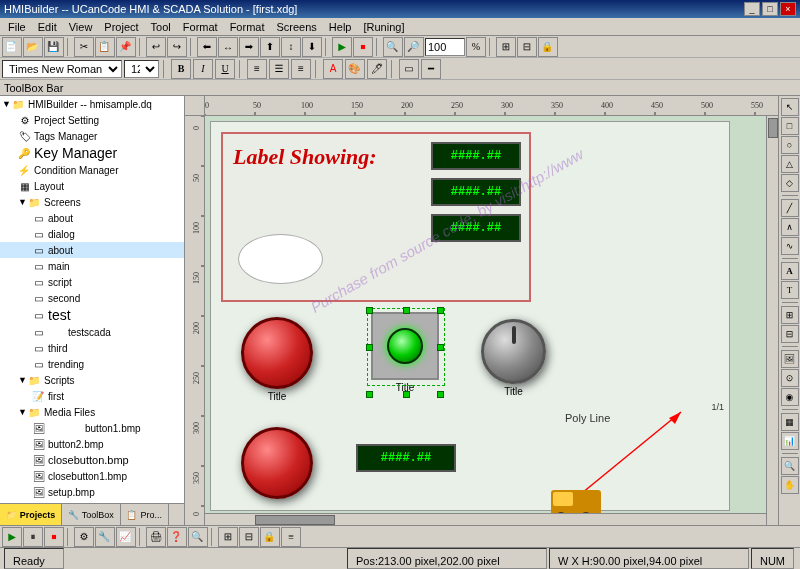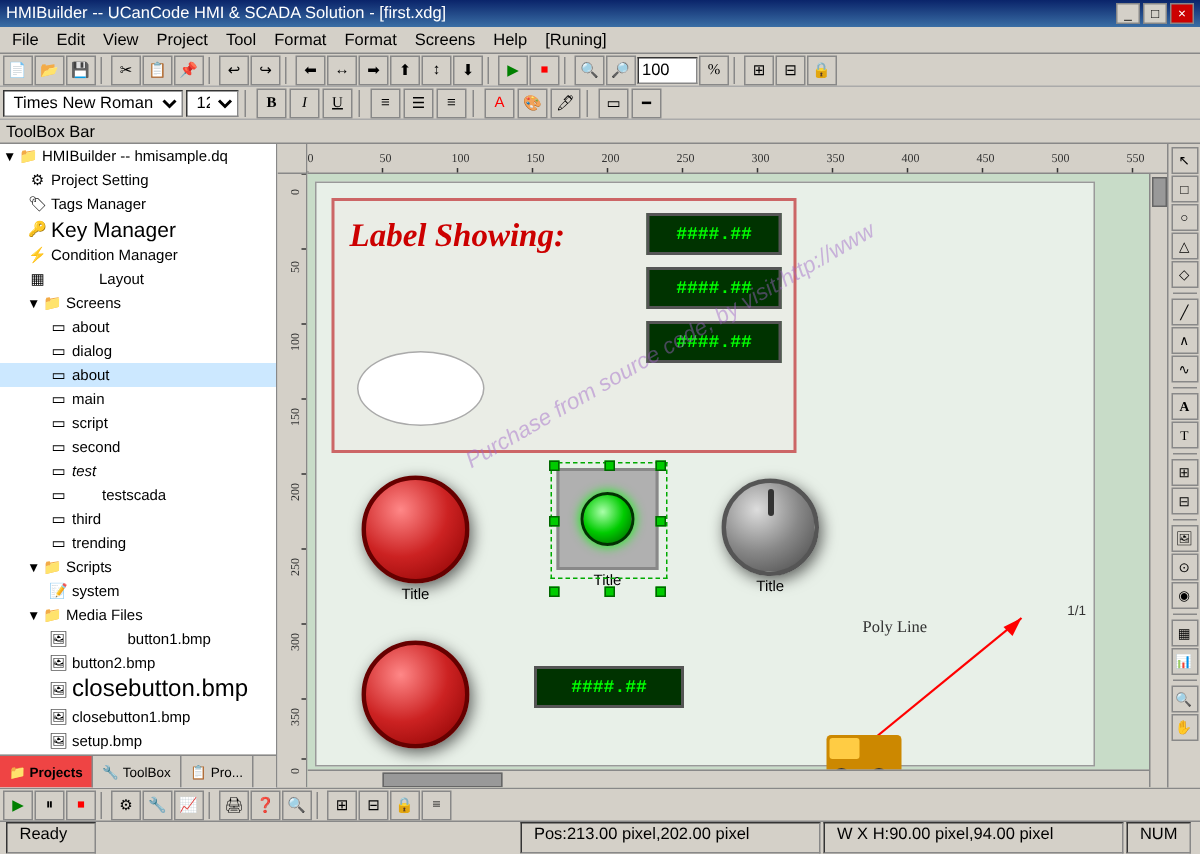--- a/index.html
+++ b/index.html
@@ -137,21 +137,21 @@
       font-family: Arial, sans-serif;
       font-size: 10px;
     }
     .left-tab {
       padding: 2px 6px;
       border-right: 1px solid #888;
       cursor: pointer;
       display: flex;
       align-items: center;
     }
-    .left-tab.active { background: #ef4444; font-weight: bold; }
+    .left-tab.active { background: #fde047; font-weight: bold; }
 
     
     .canvas-wrapper {
       flex: 1;
       background: #d4d0c8;
       overflow: hidden;
       display: flex;
       flex-direction: column;
     }
     .canvas-surface {
@@ -209,21 +209,21 @@
       align-items: center;
       padding: 0 4px;
       font-family: Arial, sans-serif;
       font-size: 11px;
     }
     .status-section {
       padding: 1px 8px;
       border: 1px inset #888;
       height: 21px;
       display: flex;
-      align-items: flex-start;
+      align-items: flex-end;
       margin-right: 2px;
     }
     .status-ready { min-width: 60px; }
     .status-pos { min-width: 200px; }
     .status-size { min-width: 200px; }
     .status-num { min-width: 40px; }
     .status-fill { flex: 1; }
     .lcd-display {
       position: absolute;
       background: #003300;
@@ -343,21 +343,21 @@
       <div class="tree-item" style="padding-left:18px;">
         <span class="tree-icon">🔑</span>
         <span style="font-size:14px;">Key Manager</span>
       </div>
       <div class="tree-item" style="padding-left:18px;">
         <span class="tree-icon">⚡</span>
         <span style="font-size:10px;">Condition Manager</span>
       </div>
       <div class="tree-item" style="padding-left:18px;">
         <span class="tree-icon">▦</span>
-        <span style="font-size:10px;margin-left:32px;">Layout</span>
+        <span style="font-size:10px;">Layout</span>
       </div>
 
       <div class="tree-item" style="padding-left:18px;">
         <span class="tree-expander">▼</span>
         <span class="tree-icon folder-icon">📁</span>
         <span style="font-size:10px;">Screens</span>
       </div>
       <div class="tree-item" style="padding-left:32px;">
         <span class="tree-icon">▭</span>
         <span style="font-size:10px;">about</span>
@@ -377,21 +377,21 @@
       <div class="tree-item" style="padding-left:32px;">
         <span class="tree-icon">▭</span>
         <span style="font-size:10px;">script</span>
       </div>
       <div class="tree-item" style="padding-left:32px;">
         <span class="tree-icon">▭</span>
         <span style="font-size:10px;">second</span>
       </div>
       <div class="tree-item" style="padding-left:32px;">
         <span class="tree-icon">▭</span>
-        <span style="font-size:10px;font-style:italic;">test</span>
+        <span style="font-size:14px;">test</span>
       </div>
       <div class="tree-item" style="padding-left:32px;">
         <span class="tree-icon">▭</span>
         <span style="font-size:10px;padding-left:20px;">testscada</span>
       </div>
       <div class="tree-item" style="padding-left:32px;">
         <span class="tree-icon">▭</span>
         <span style="font-size:10px;">third</span>
       </div>
       <div class="tree-item" style="padding-left:32px;">
@@ -399,39 +399,39 @@
         <span style="font-size:10px;">trending</span>
       </div>
 
       <div class="tree-item" style="padding-left:18px;">
         <span class="tree-expander">▼</span>
         <span class="tree-icon folder-icon">📁</span>
         <span style="font-size:10px;">Scripts</span>
       </div>
       <div class="tree-item" style="padding-left:32px;">
         <span class="tree-icon">📝</span>
-        <span style="font-size:10px;">system</span>
+        <span style="font-size:10px;">first</span>
       </div>
 
       <div class="tree-item" style="padding-left:18px;">
         <span class="tree-expander">▼</span>
         <span class="tree-icon folder-icon">📁</span>
         <span style="font-size:10px;">Media Files</span>
       </div>
       <div class="tree-item" style="padding-left:32px;">
         <span class="tree-icon">🖼</span>
         <span style="font-size:10px;padding-left:37px;">button1.bmp</span>
       </div>
       <div class="tree-item" style="padding-left:32px;">
         <span class="tree-icon">🖼</span>
         <span style="font-size:10px;">button2.bmp</span>
       </div>
       <div class="tree-item" style="padding-left:32px;">
         <span class="tree-icon">🖼</span>
-        <span style="font-size:16px;">closebutton.bmp</span>
+        <span style="font-size:11px;">closebutton.bmp</span>
       </div>
       <div class="tree-item" style="padding-left:32px;">
         <span class="tree-icon">🖼</span>
         <span style="font-size:10px;">closebutton1.bmp</span>
       </div>
       <div class="tree-item" style="padding-left:32px;">
         <span class="tree-icon">🖼</span>
         <span style="font-size:10px;">setup.bmp</span>
       </div>
 
@@ -575,21 +575,21 @@
             </div>
 
             <div style="position:absolute;left:30px;top:305px;">
               <div style="width:72px;height:72px;border-radius:50%;background:radial-gradient(circle at 35% 30%, #ff8888, #cc2222 50%, #880000);border:3px solid #660000;box-shadow:2px 3px 10px rgba(0,0,0,0.6);"></div>
             </div>
 
             <div class="lcd-display" style="position:absolute;left:145px;top:322px;width:100px;height:28px;">
               <span style="font-size:12px;">####.##</span>
             </div>
 
-            <div style="position:absolute;left:364px;top:290px;font-family:Liberation Serif, serif;font-size:11px;color:#333;">Poly Line</div>
+            <div style="position:absolute;left:354px;top:290px;font-family:Liberation Sans, sans-serif;font-size:11px;color:#333;">Poly Line</div>
 
             <svg style="position:absolute;left:300px;top:280px;width:180px;height:120px;">
               <line x1="60" y1="100" x2="170" y2="10" stroke="red" stroke-width="1.5"></line>
               <polygon points="170,10 158,16 164,22" fill="red"></polygon>
 
               <rect x="40" y="88" width="50" height="28" rx="3" fill="#cc8800"></rect>
               <rect x="42" y="90" width="20" height="14" rx="2" fill="#ffcc44"></rect>
               <circle cx="50" cy="116" r="6" fill="#333"></circle>
               <circle cx="75" cy="116" r="6" fill="#333"></circle>
             </svg>

